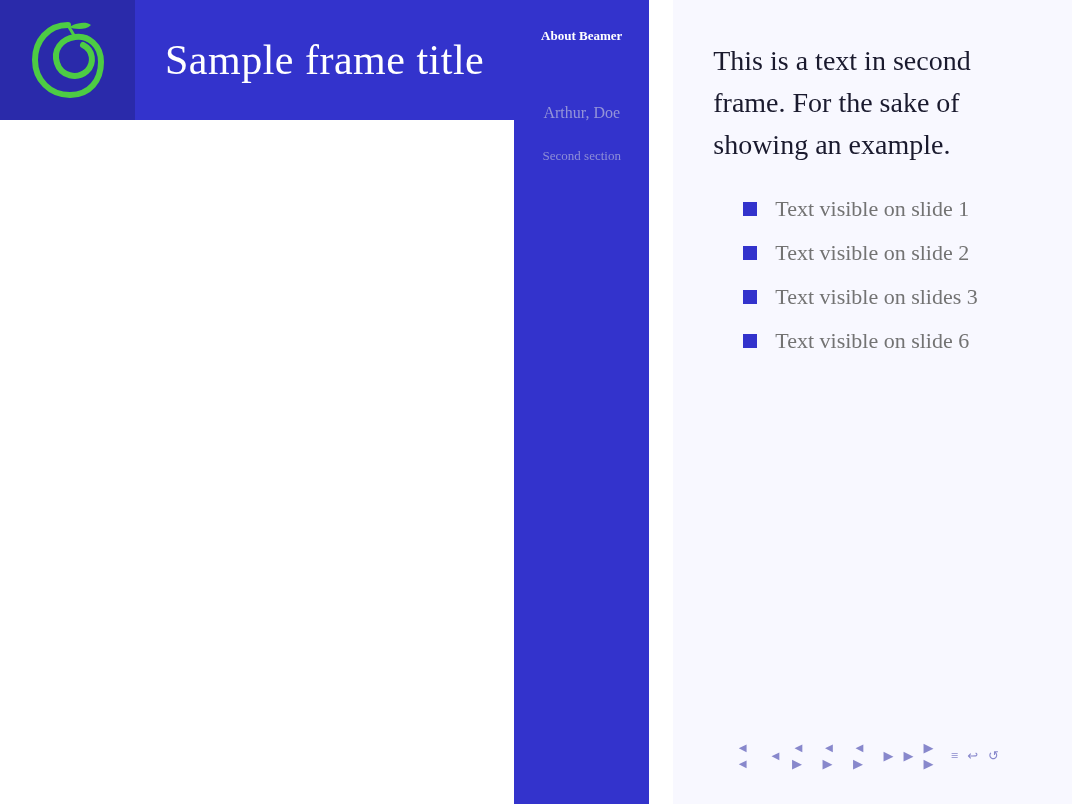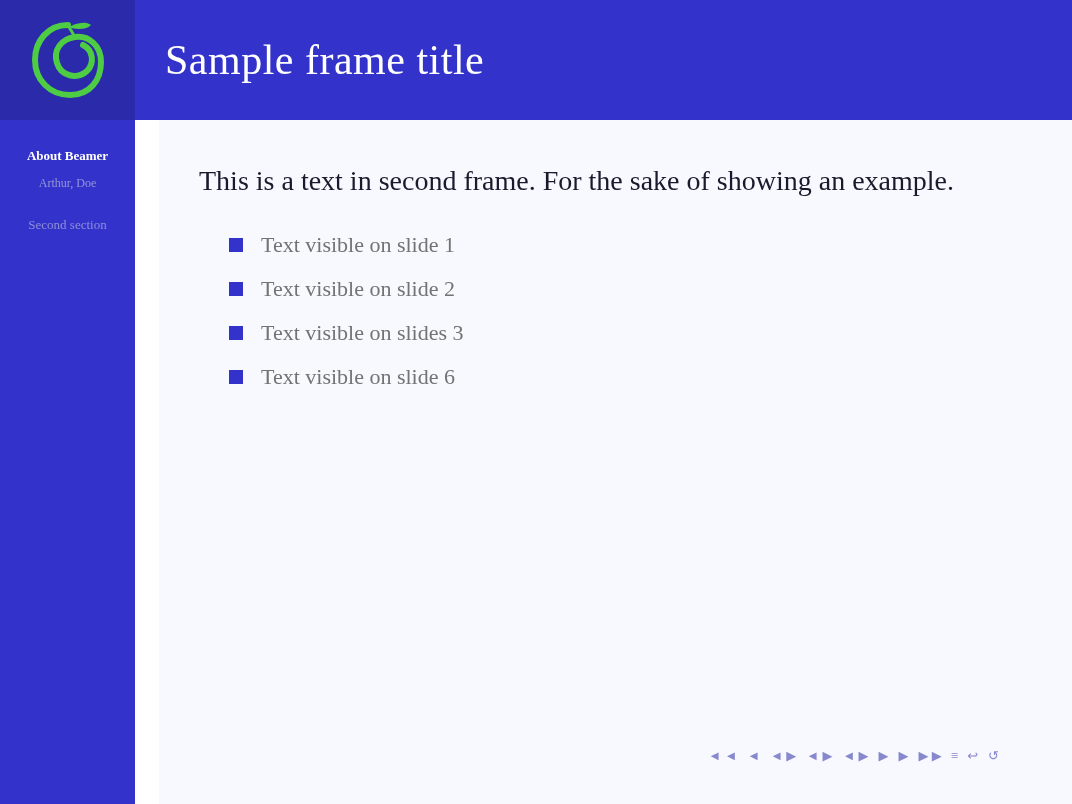--- a/index.html
+++ b/index.html
@@ -13,21 +13,21 @@
       height: 804px;
       font-family: 'Computer Modern', 'Latin Modern', Georgia, serif;
       background: #fff;
       overflow: hidden;
     }
 
     .slide-container {
       width: 1072px;
       height: 804px;
       display: flex;
-      flex-direction: column;
+      flex-direction: row;
     }
 
     
     .header {
       background: #3333cc;
       display: flex;
       align-items: center;
       height: 120px;
       flex-shrink: 0;
     }
@@ -86,24 +86,25 @@
       cursor: pointer;
     }
 
     .sidebar-label.active {
       color: white;
       font-weight: bold;
     }
 
     .sidebar-sublabel {
       color: rgba(180, 180, 220, 0.75);
-      font-size: 12px;
+      font-size: 16px;
       text-align: center;
       padding: 4px 8px 8px;
       display: block;
+      margin-top: 48px;
     }
 
     .sidebar-label.inactive {
       color: rgba(180, 180, 220, 0.7);
       font-weight: normal;
     }
 
     
     .content {
       flex: 1;

